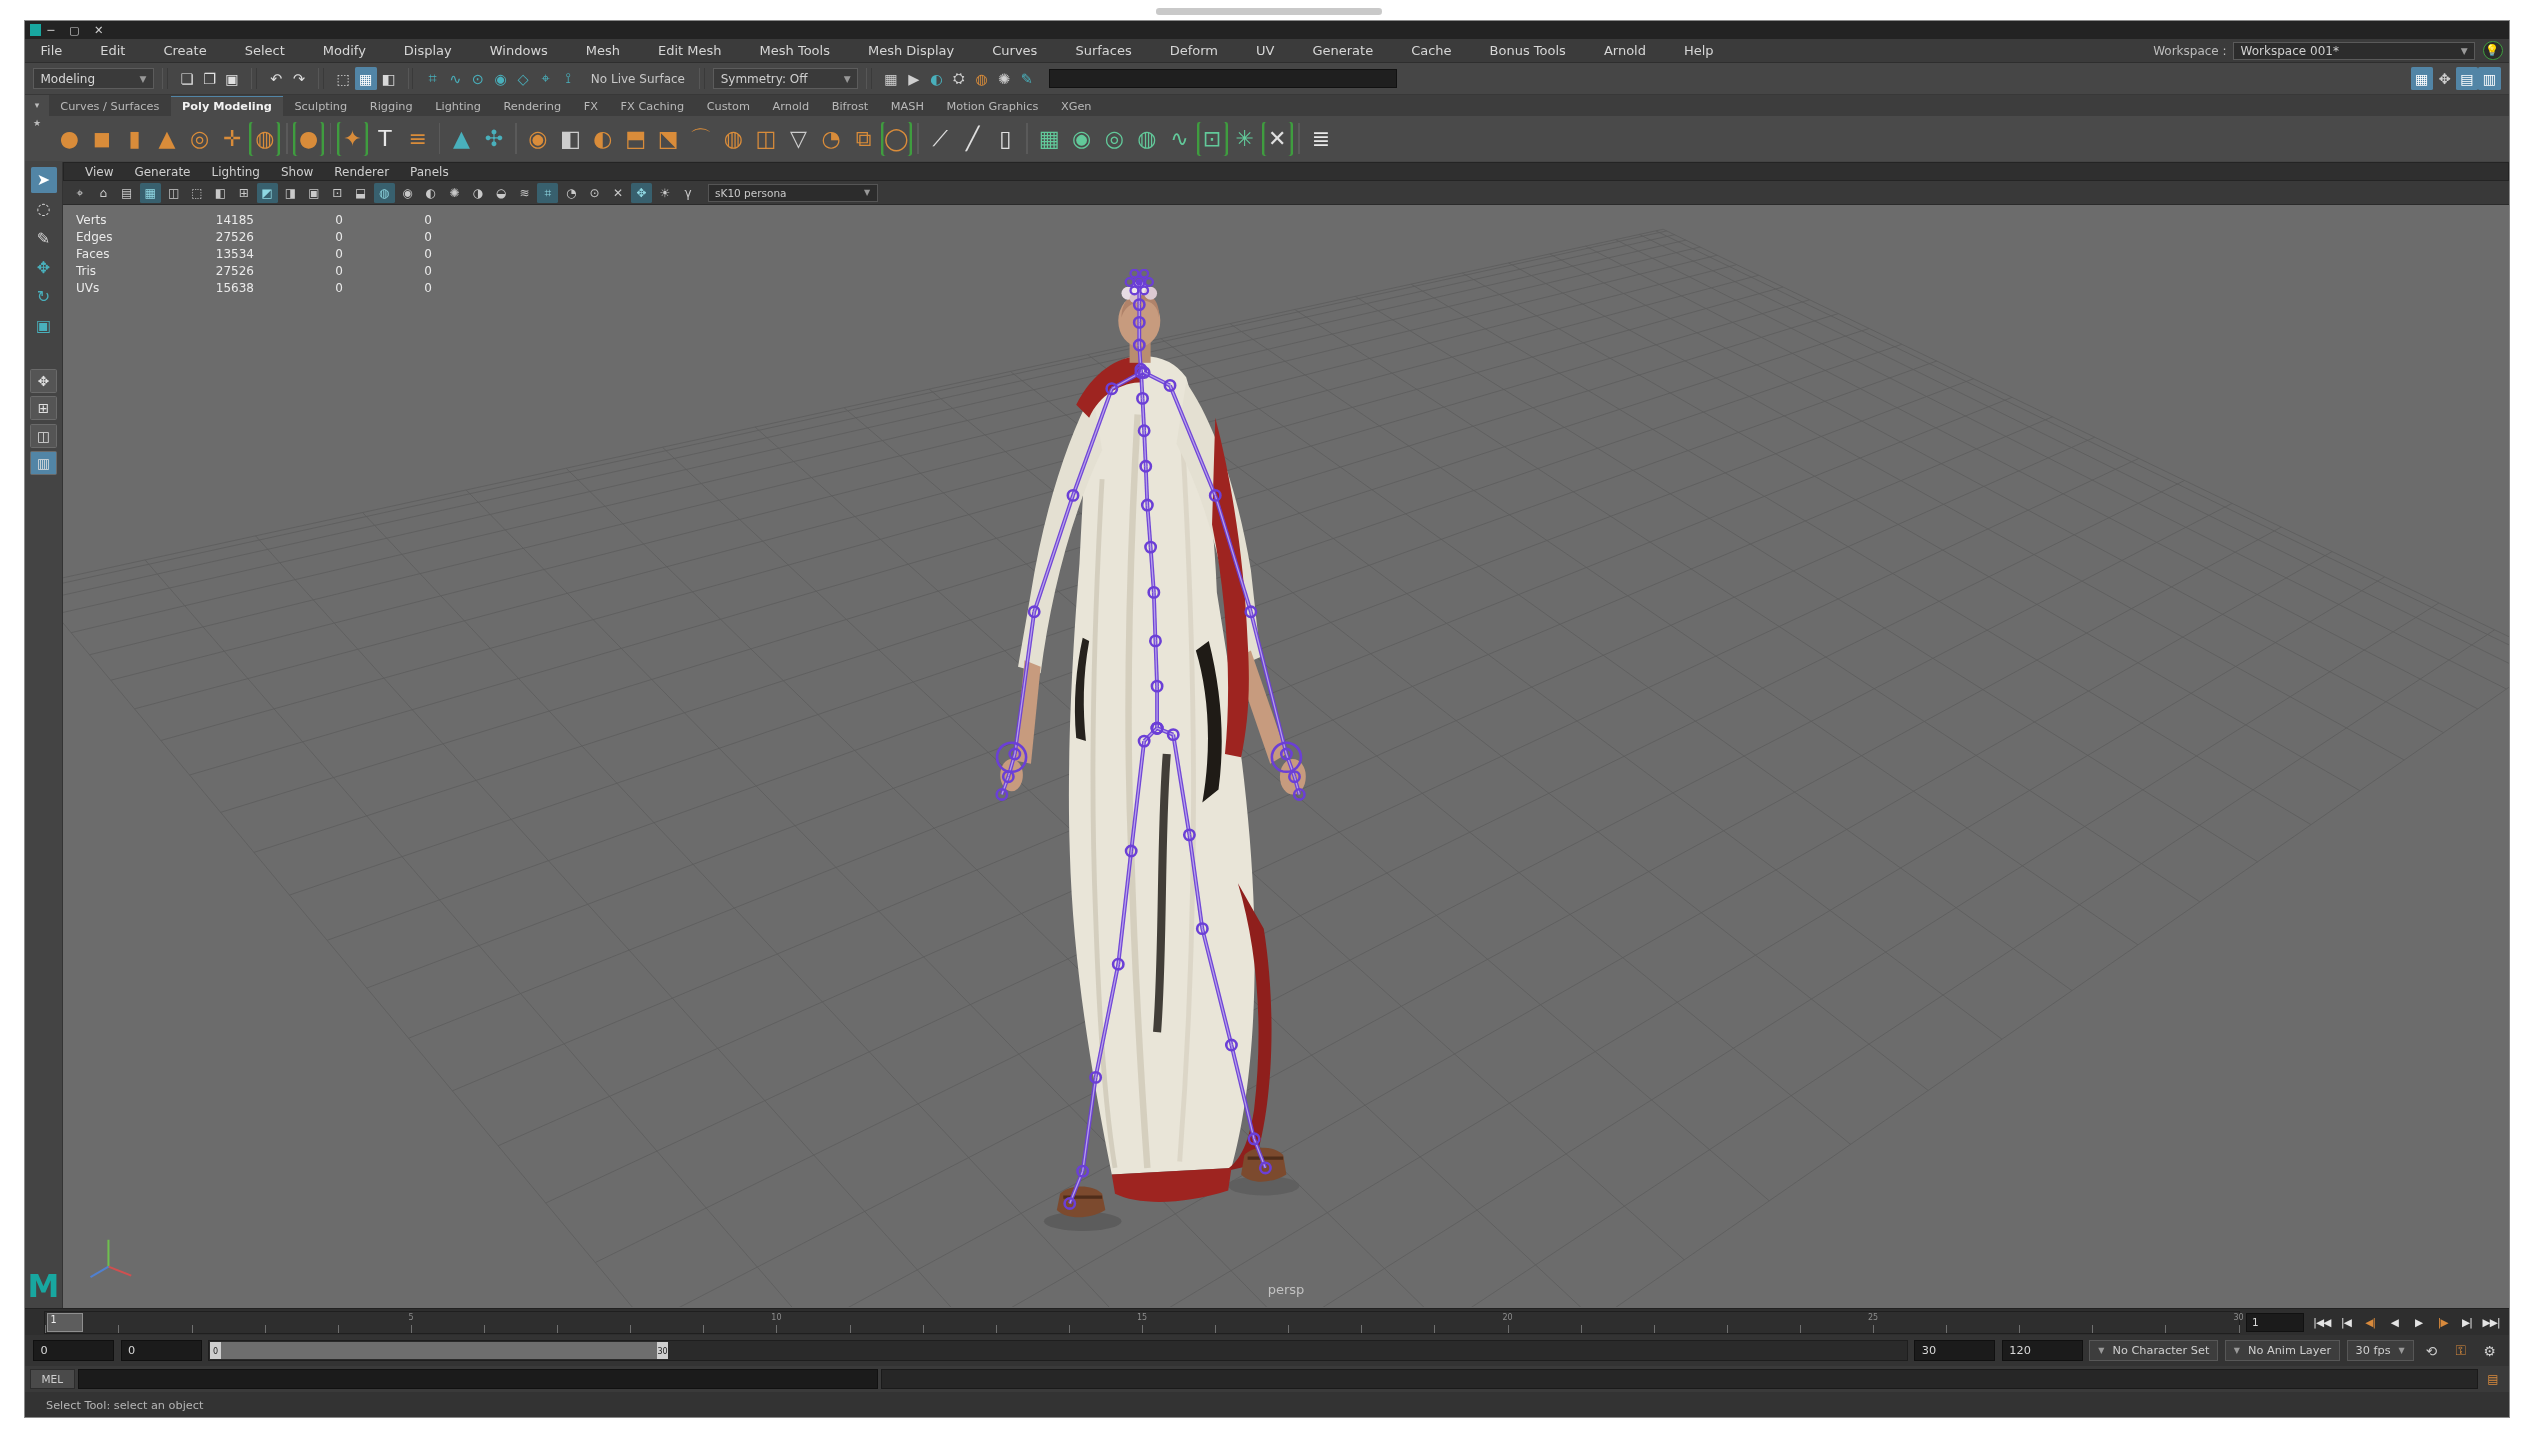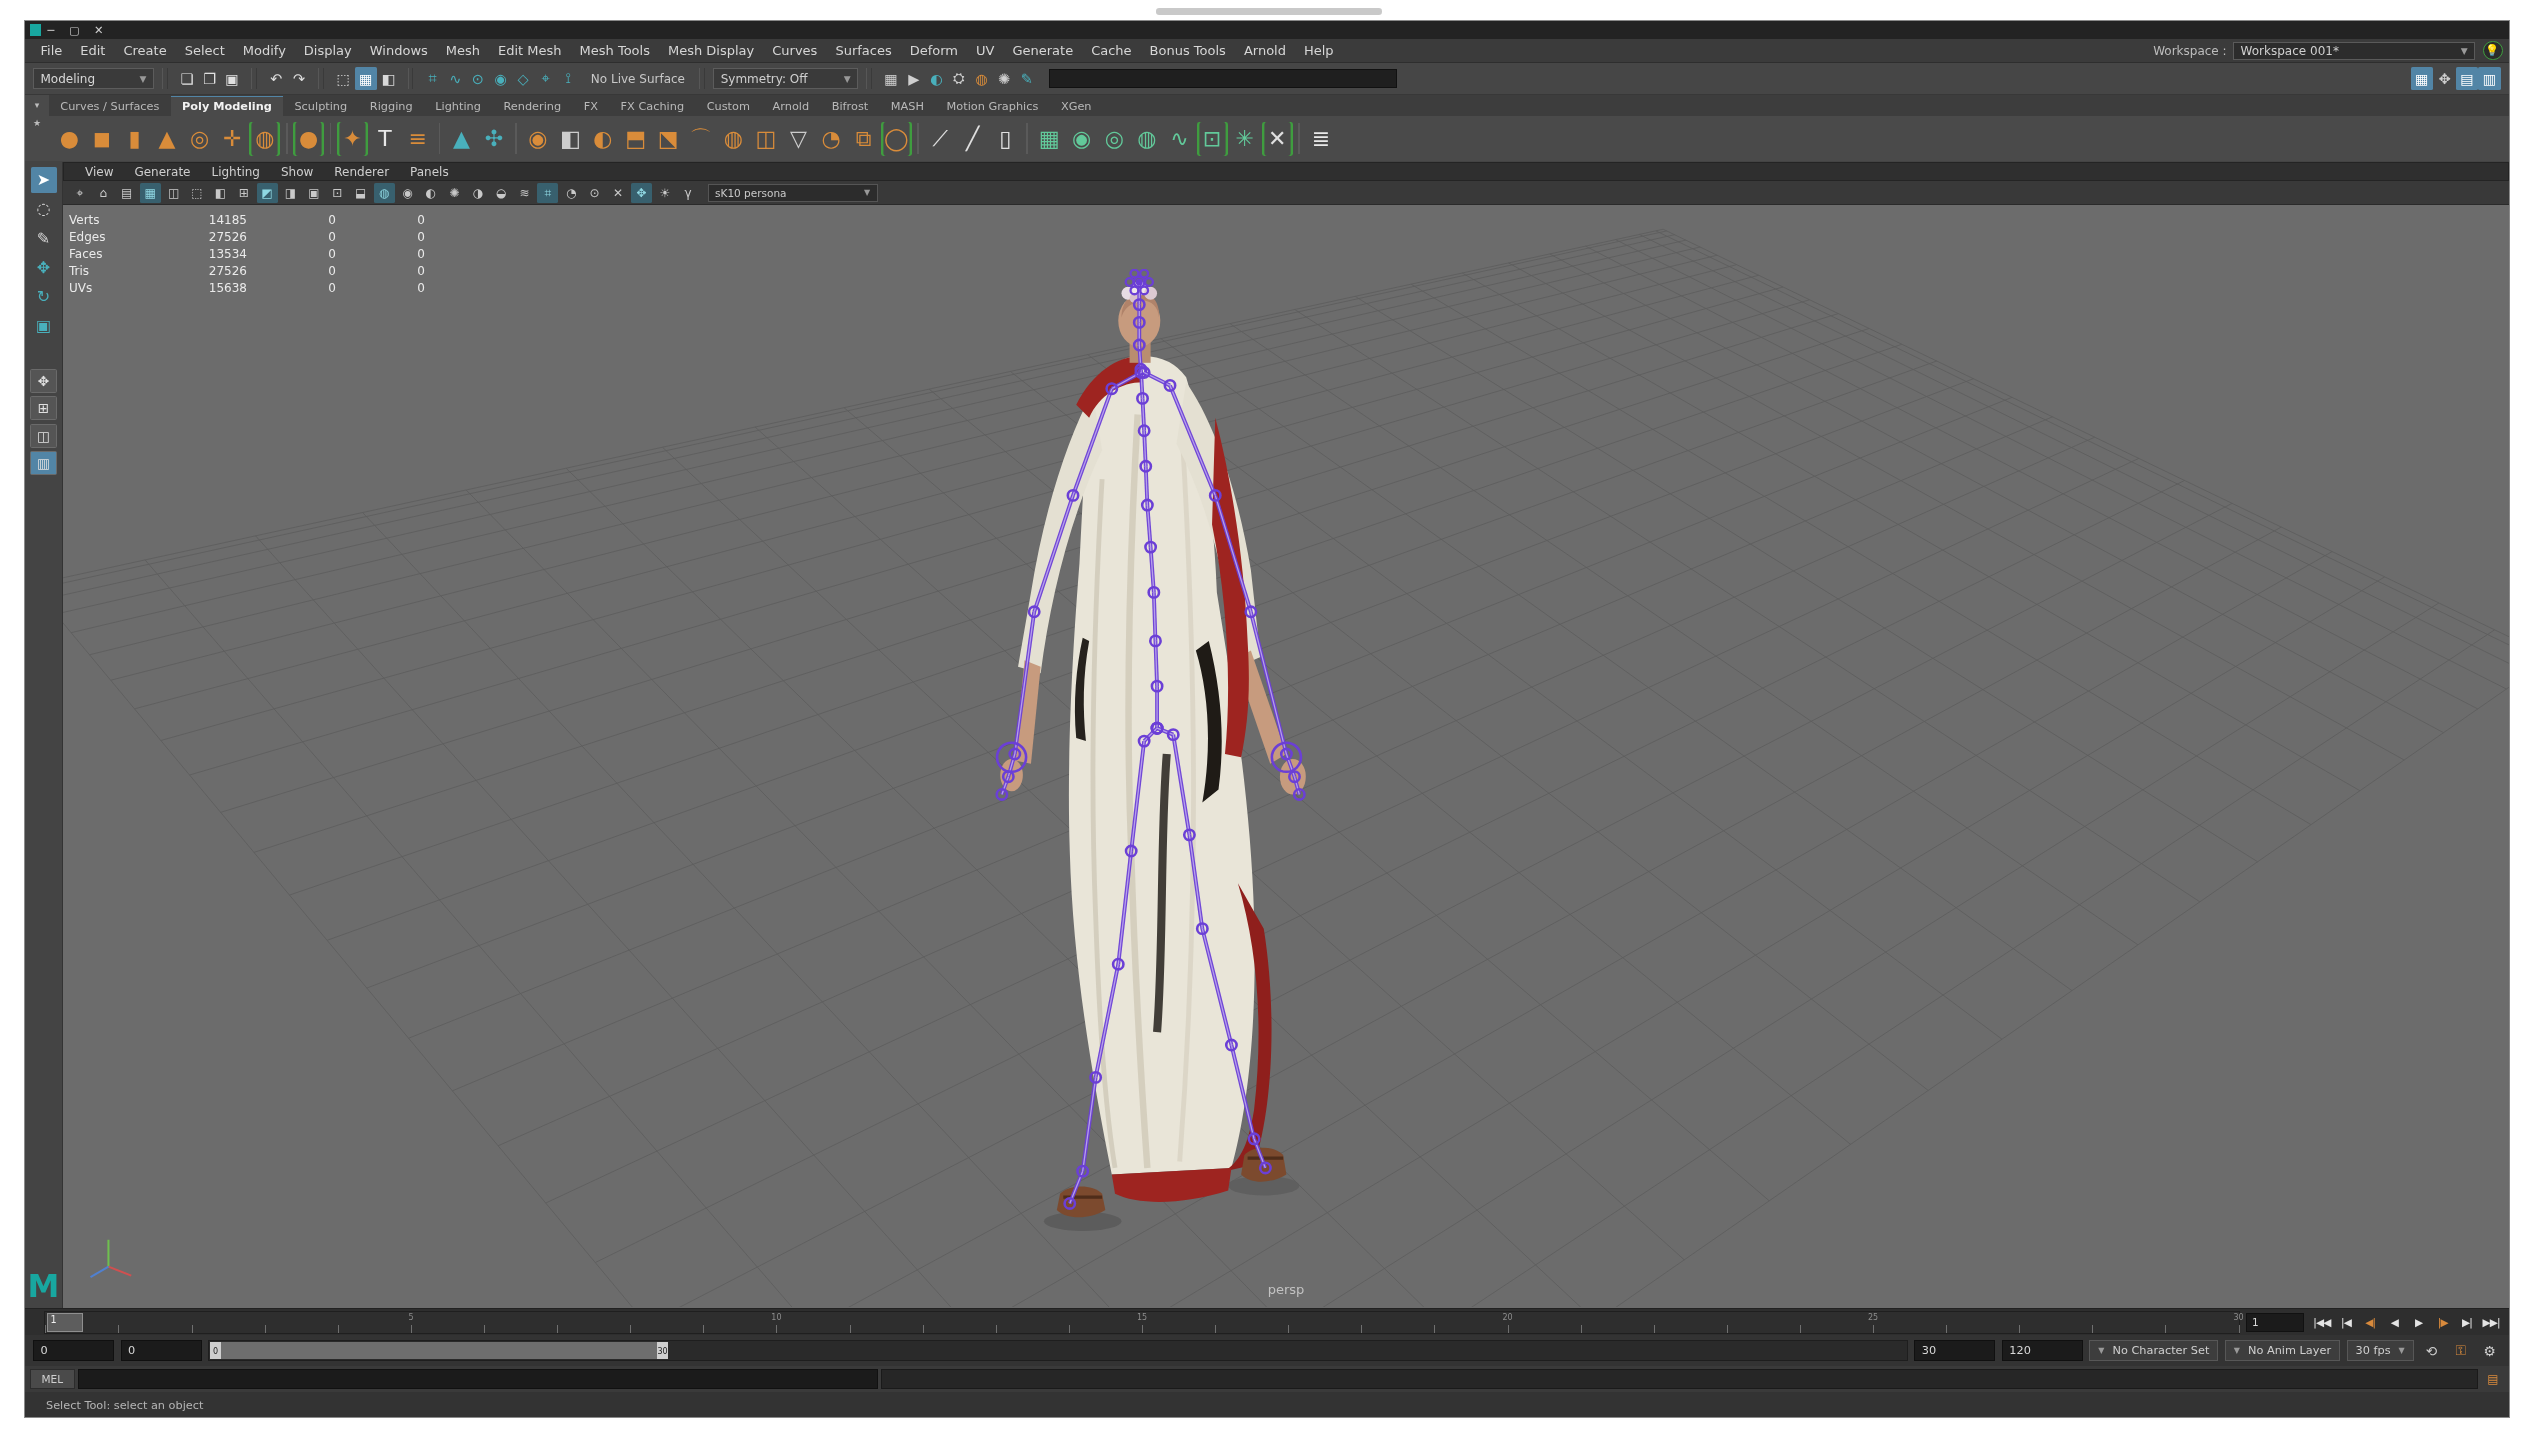--- a/index.html
+++ b/index.html
@@ -9,21 +9,21 @@
 
   
   .titlebar { position:absolute; left:0; top:0; width:100%; height:18px; background:#232323; display:flex; align-items:center; padding:0 4.8px; }
   .maya-badge { width:11.3px; height:11.3px; background:#18a7a0; margin-right:6.5px; flex:0 0 auto; }
   .titlebar .title { color:#d8d8d8; font-size:10.5px; white-space:nowrap; overflow:hidden; flex:1; }
   .win-controls { display:flex; gap:14.5px; color:#cfcfcf; font-size:11.3px; padding-right:3.2px; }
   .win-controls span { cursor:default; }
 
   
   .menubar { position:absolute; left:0; top:18px; width:100%; height:24px; background:#3b3b3b; display:flex; align-items:center; padding:0 6.5px; border-bottom:0.8px solid #2e2e2e; }
-  .menubar .menus { display:flex; }
+  .menubar .menus { display:flex;gap:20px; }
   .menu-item { color:#d6d6d6; font-size:13px; padding:0 9px; line-height:24px; white-space:nowrap; }
   .menubar .spacer { flex:1; }
   .workspace-label { color:#bdbdbd; font-size:12px; margin-right:6.5px; }
   .workspace-select { width:242px; height:18px; background:#2c2c2c; border:0.8px solid #5a5a5a; color:#d0d0d0; font-size:12px; display:flex; align-items:center; padding:0 6.5px; }
   .workspace-select .caret { margin-left:auto; color:#9a9a9a; font-size:9px; }
   .bulb-wrap { width:19.4px; height:19.4px; border-radius:50%; border:1.6px solid #3f9d3f; background:#2b2b2b; display:flex; align-items:center; justify-content:center; margin-left:8px; color:#f0f0f0; font-size:11.3px; }
 
   
   .statusline { position:absolute; left:0; top:42px; width:100%; height:32px; background:#464646; display:flex; align-items:center; padding:0 8px; gap:4.8px; border-bottom:0.8px solid #383838; }
   .menuset-select { width:121px; height:21px; background:#3a3a3a; border:0.8px solid #5c5c5c; color:#d8d8d8; font-size:12px; display:flex; align-items:center; padding:0 6.5px; }
@@ -65,21 +65,21 @@
   .panel-menubar { height:19.4px; background:#2f2f2f; display:flex; align-items:center; padding:0 11.3px; gap:1.6px; border:0.8px solid #242424; }
   .pmenu { color:#cfcfcf; font-size:12px; padding:0 9.7px; }
   .panel-toolbar { height:24px; background:#393939; display:flex; align-items:center; padding:0 6.5px; gap:2.4px; border-bottom:0.8px solid #2a2a2a; }
   .vicon { width:21px; height:19.4px; display:inline-flex; align-items:center; justify-content:center; font-size:12px; color:#c9c9c9; border-radius:1.6px; }
   .vicon.active { background:#38606e; color:#8fd7e2; }
   .camera-select { width:170px; height:18px; background:#2c2c2c; border:0.8px solid #555; color:#c9c9c9; font-size:10.5px; display:flex; align-items:center; padding:0 6.5px; margin-left:6.5px; }
   .camera-select .caret { margin-left:auto; color:#999; font-size:8px; }
 
   .canvas { position:relative; flex:1; background:#6c6c6c; overflow:hidden; }
   .canvas svg.grid { position:absolute; left:0; top:0; }
-  .hud { position:absolute; left:6px; top:6.5px; font-size:12px; color:#eaeaea; }
+  .hud { position:absolute; left:13px; top:6.5px; font-size:12px; color:#eaeaea; }
   .hud-row { display:flex; height:17px; line-height:17px; }
   .hud-label { width:89px; }
   .hud-val { width:89px; text-align:right; }
   .persp-label { position:absolute; left:0; right:0; bottom:11.3px; text-align:center; color:#c2c2c2; font-size:13px; }
   .axis-tripod { position:absolute; left:21px; bottom:21px; }
   .char-svg { position:absolute; left:913px; top:64px; }
 
   
   .time-slider { position:absolute; left:0; top:1287px; width:100%; height:27.5px; background:#2e2e2e; display:flex; align-items:center; padding-left:19.4px; border-top:0.8px solid #222; }
   .timeline { position:relative; flex:1; height:22.6px; background:#2e2e2e; border:0.8px solid #1f1f1f; }

